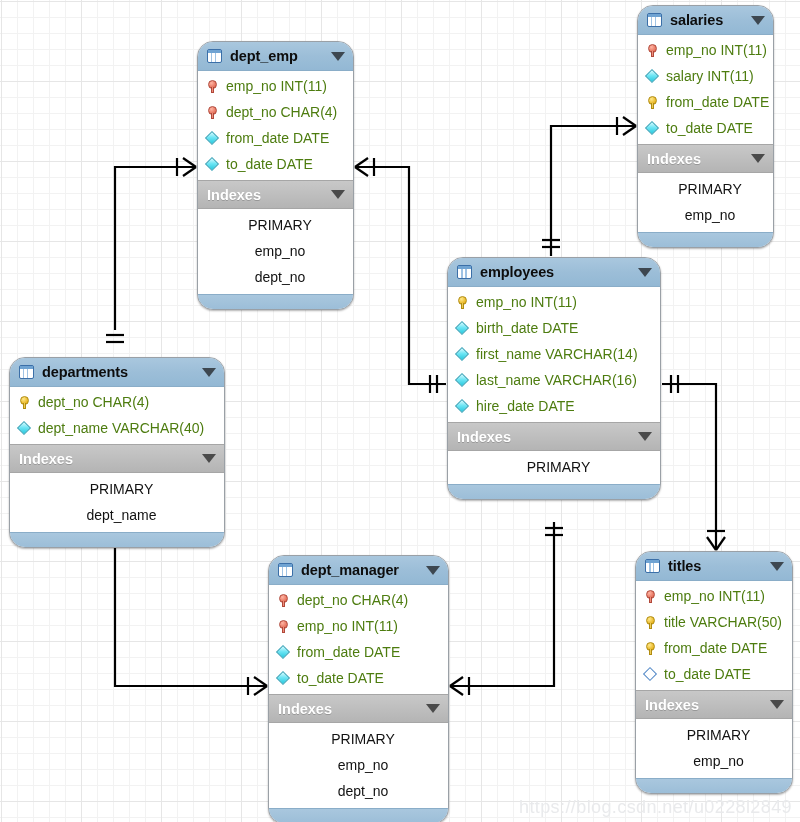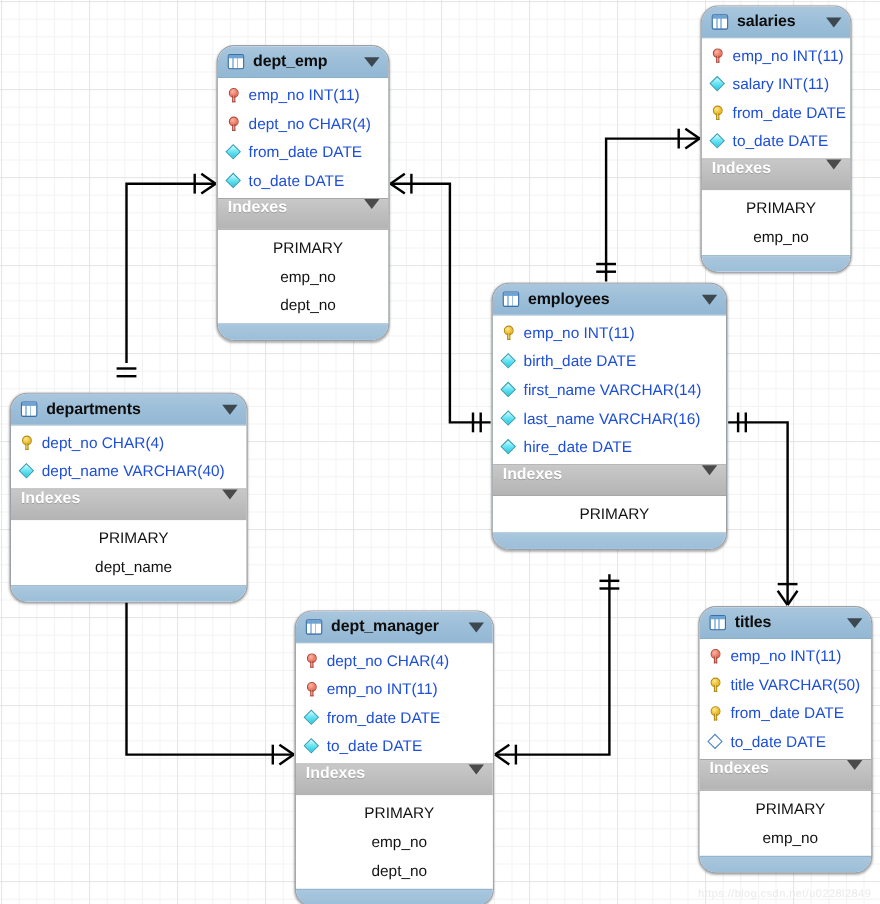--- a/index.html
+++ b/index.html
@@ -96,21 +96,21 @@
   .cols {
     background: #ffffff;
     padding: 2px 0 3px 0;
   }
   .col {
     display: flex;
     align-items: center;
     height: 26px;
     padding-left: 8px;
     font-size: 14px;
-    color: #1d4ed8;
+    color: #4d7c0f;
     white-space: nowrap;
   }
   .col .lbl { margin-left: 7px; }
 
   
   .g {
     flex: 0 0 auto;
     width: 13px;
     height: 15px;
     position: relative;
@@ -163,20 +163,21 @@
     left: 1px; top: 2px;
     width: 10px; height: 10px;
     background: #ffffff;
     border: 1.5px solid #4f86c6;
     box-sizing: border-box;
     transform: rotate(45deg);
   }
 
   .idx-head {
     display: flex;
+    align-items: center;
     height: 27px;
     padding: 0 8px 0 9px;
     background: linear-gradient(to bottom, #c8c8c8 0%, #bdbdbd 55%, #b4b4b4 100%);
     border-top: 1px solid #a6a6a6;
     border-bottom: 1px solid #a6a6a6;
     gap: 28px;
   }
   .idx-head .t {
     flex: 1 1 auto;
     font-size: 14.5px;
@@ -200,21 +201,21 @@
   .tbl-foot {
     height: 14px;
     background: linear-gradient(to bottom, #a9c7de, #9cbed8);
     border-top: 1px solid #8aadc8;
   }
 
   .watermark {
     position: absolute;
     right: 8px;
     bottom: 4px;
-    font-size: 10px;
+    font-size: 18px;
     color: #e9eaec;
     letter-spacing: 0.4px;
     white-space: nowrap;
     font-family: "Liberation Sans", sans-serif;
   }
 </style>
 </head>
 <body>
 
 <div id="canvas">

